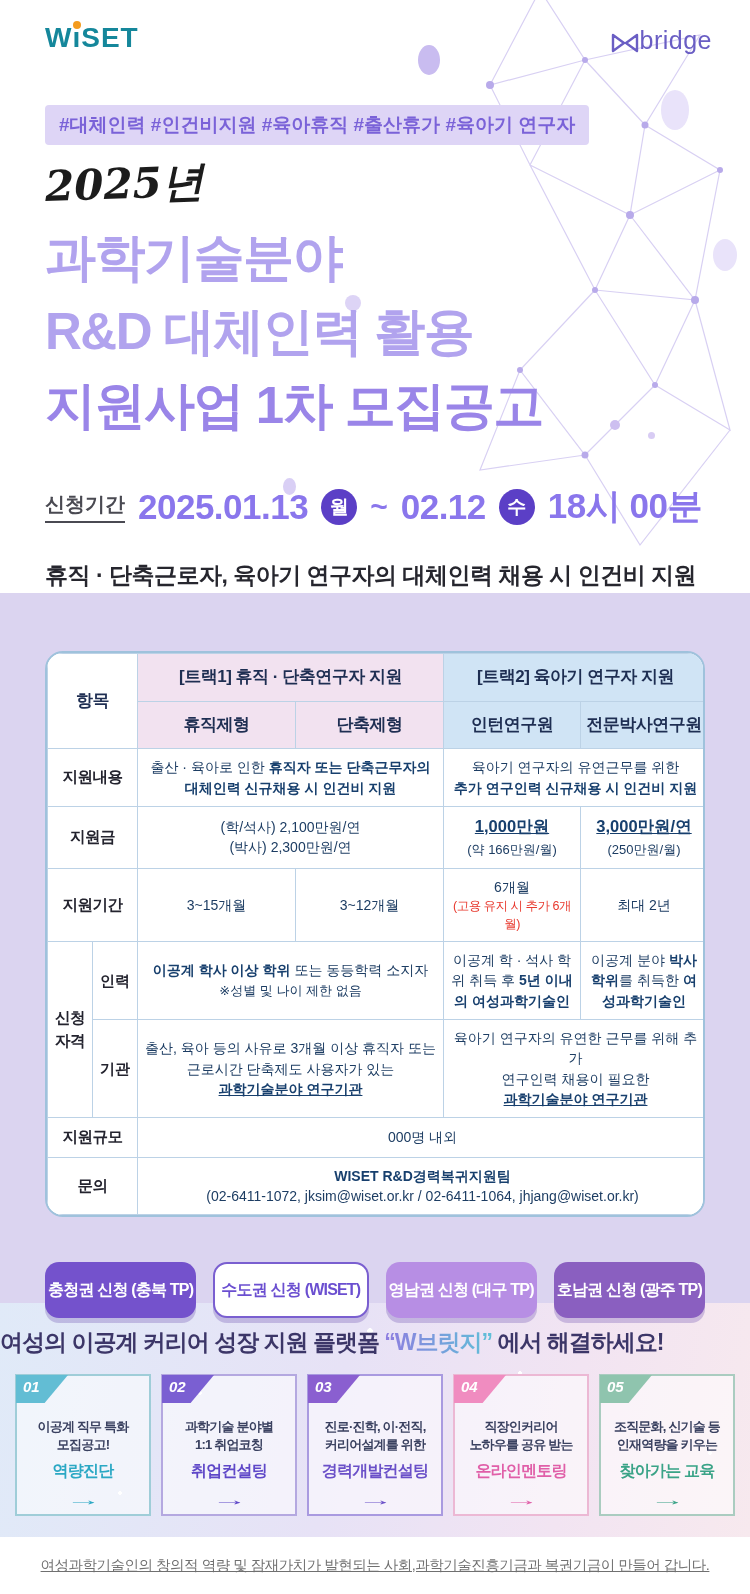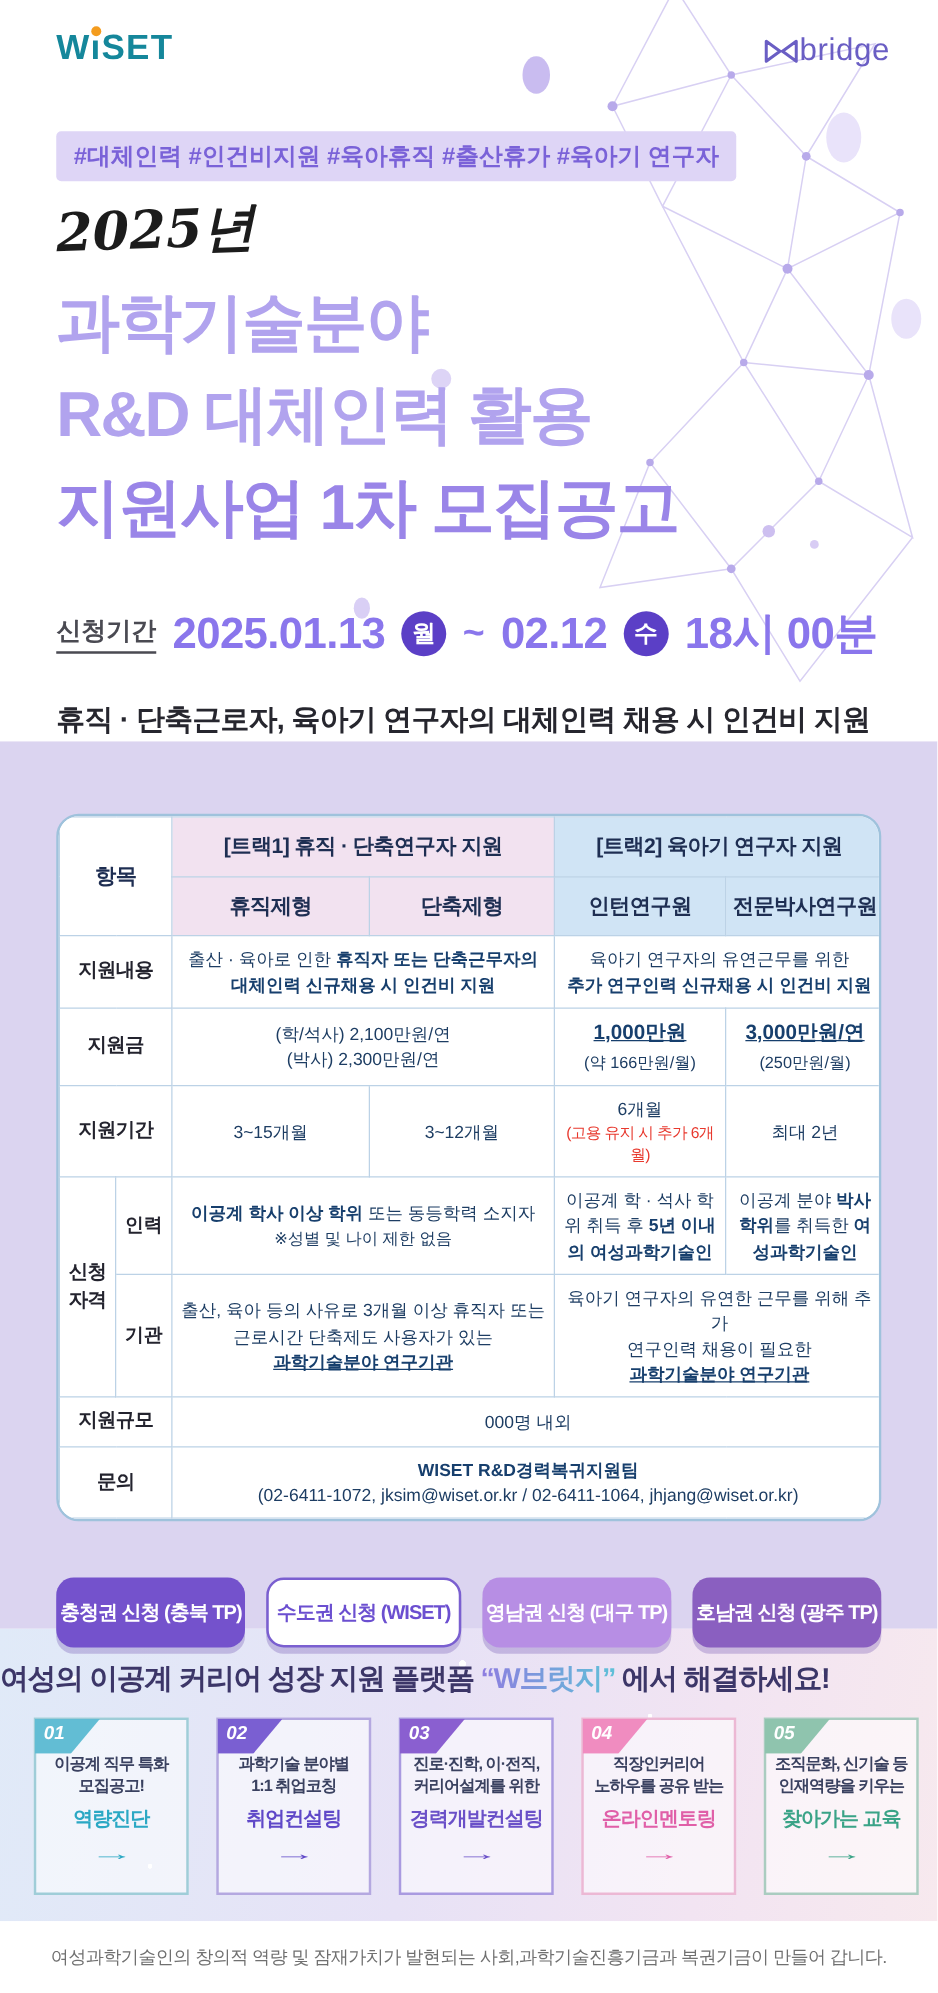--- a/index.html
+++ b/index.html
@@ -8,21 +8,21 @@
   .page { width:750px; height:1594px; overflow:hidden; position:relative; }
 
   
   .hero { position:relative; width:750px; height:593px; background:#fff; padding:105px 45px 0; }
   .net-svg { position:absolute; top:0; right:0; pointer-events:none; }
   .blob { position:absolute; border-radius:50%; pointer-events:none; }
   .logos { position:absolute; top:22px; left:45px; right:38px; display:flex; justify-content:space-between; align-items:flex-start; }
   .wiset-logo { font-size:28px; font-weight:800; color:#15879b; letter-spacing:1px; }
   .wiset-i { position:relative; display:inline-block; }
   .wiset-i .dot { position:absolute; left:1px; top:-1px; width:8px; height:8px; border-radius:50%; background:#f49c1e; }
-  .wbridge-logo { display:flex; align-items:center; gap:0; color:#6a5ec4; font-size:25px; letter-spacing:0.5px; margin-top:4px; }
+  .wbridge-logo { display:flex; align-items:flex-end; gap:0; color:#6a5ec4; font-size:25px; letter-spacing:0.5px; margin-top:4px; }
   .hashtags { display:inline-block; background:#ded5f6; color:#7a62d8; font-weight:800; font-size:19px; padding:7px 14px; border-radius:4px; position:relative; z-index:2; }
   .year { margin-top:14px; font-family:"DejaVu Serif","Liberation Serif",serif; font-style:italic; font-weight:700; font-size:42px; color:#1c1c1c; transform:rotate(-2deg); transform-origin:left center; width:220px; }
   .title { margin-top:6px; font-weight:800; font-size:51px; line-height:74px; letter-spacing:-1.5px; position:relative; z-index:2; }
   .title .l12 { color:#b1a3ee; }
   .title .l3 { color:#9a85e8; }
   .period { margin-top:40px; display:flex; align-items:center; gap:13px; position:relative; z-index:2; }
   .period-label { font-size:20px; font-weight:800; color:#4a4a52; border-bottom:2px solid #4a4a52; padding-bottom:3px; }
   .date { font-size:35px; font-weight:800; color:#8a76ec; letter-spacing:-0.5px; }
   .day-badge { width:36px; height:36px; border-radius:50%; background:#5b3fc6; color:#fff; font-size:19px; font-weight:800; display:inline-flex; align-items:center; justify-content:center; }
   .tilde { font-size:30px; font-weight:800; color:#8a76ec; }
@@ -61,33 +61,33 @@
       radial-gradient(circle 2px at 200px 90px,#fff 90%,transparent),
       radial-gradient(circle 3px at 370px 28px,#fff 90%,transparent),
       radial-gradient(circle 2px at 520px 70px,#fff 90%,transparent),
       radial-gradient(circle 2.5px at 660px 35px,#fff 90%,transparent),
       radial-gradient(circle 2px at 710px 150px,#fff 90%,transparent),
       radial-gradient(circle 2px at 120px 190px,#fff 90%,transparent),
       linear-gradient(100deg,#e0eaf8 0%,#e7e2f6 45%,#f2e4f2 75%,#f7e9ee 100%); }
   .banner-heading { font-size:23px; font-weight:800; color:#3c3668; letter-spacing:-1px; }
   .wbridge-hl { background:linear-gradient(90deg,#8f7ce0,#5fc0d8); -webkit-background-clip:text; background-clip:text; color:#8f7ce0; -webkit-text-fill-color:transparent; }
   .cards { display:flex; gap:10px; padding:16px 15px 0; }
-  .card { position:relative; flex:1; height:142px; background:rgba(255,255,255,0.55); border:2px solid; text-align:center; padding-top:26px; cursor:pointer;margin-left:12px; }
+  .card { position:relative; flex:1; height:142px; background:rgba(255,255,255,0.55); border:2px solid; text-align:center; padding-top:42px; cursor:pointer; }
   .badge { position:absolute; top:-1px; left:-1px; width:52px; height:28px; clip-path:polygon(0 0,100% 0,55% 100%,0 100%); color:#fff; font-style:italic; font-weight:800; font-size:15px; text-align:left; padding:3px 0 0 7px; }
   .card-desc { font-size:13px; font-weight:700; color:#3a4160; letter-spacing:-0.8px; line-height:1.35; }
   .card-title { margin-top:8px; font-size:16px; font-weight:800; letter-spacing:-0.8px; }
   .arrow { display:inline-block; margin-top:9px; font-size:15px; font-weight:700; transform:scaleX(2.4); }
   .card.c1 { border-color:#9fcdd8; } .card.c1 .badge{background:#62bdd4;} .card.c1 .card-title,.card.c1 .arrow{color:#2ba8c4;}
   .card.c2 { border-color:#b4a8e0; } .card.c2 .badge{background:#7a5fd2;} .card.c2 .card-title,.card.c2 .arrow{color:#5f48c8;}
   .card.c3 { border-color:#a99ae0; } .card.c3 .badge{background:#8a5fd0;} .card.c3 .card-title,.card.c3 .arrow{color:#6a50c8;}
   .card.c4 { border-color:#ecb8d4; } .card.c4 .badge{background:#f08cc0;} .card.c4 .card-title,.card.c4 .arrow{color:#e05fa8;}
   .card.c5 { border-color:#aaccc0; } .card.c5 .badge{background:#8fc4ae;} .card.c5 .card-title,.card.c5 .arrow{color:#3aa387;}
 
   
-  .footer { width:750px; height:57px; background:#fff; display:flex; align-items:center; justify-content:center; color:#707070; font-size:14.5px; letter-spacing:-0.5px; }
+  .footer { width:750px; height:57px; background:#fff; display:flex; align-items:center; justify-content:center; color:#707070; font-size:14.5px; letter-spacing:-0.5px;text-decoration:underline; }
 </style>
 </head>
 <body>
 
 <div class="page">
 
   <div class="hero">
     <svg class="net-svg" width="360" height="575" viewBox="0 0 360 575">
       <g stroke="#d8d0f3" stroke-width="1.2" fill="none">
         <path d="M150,-10 L100,85 L195,60 L150,-10"></path>

